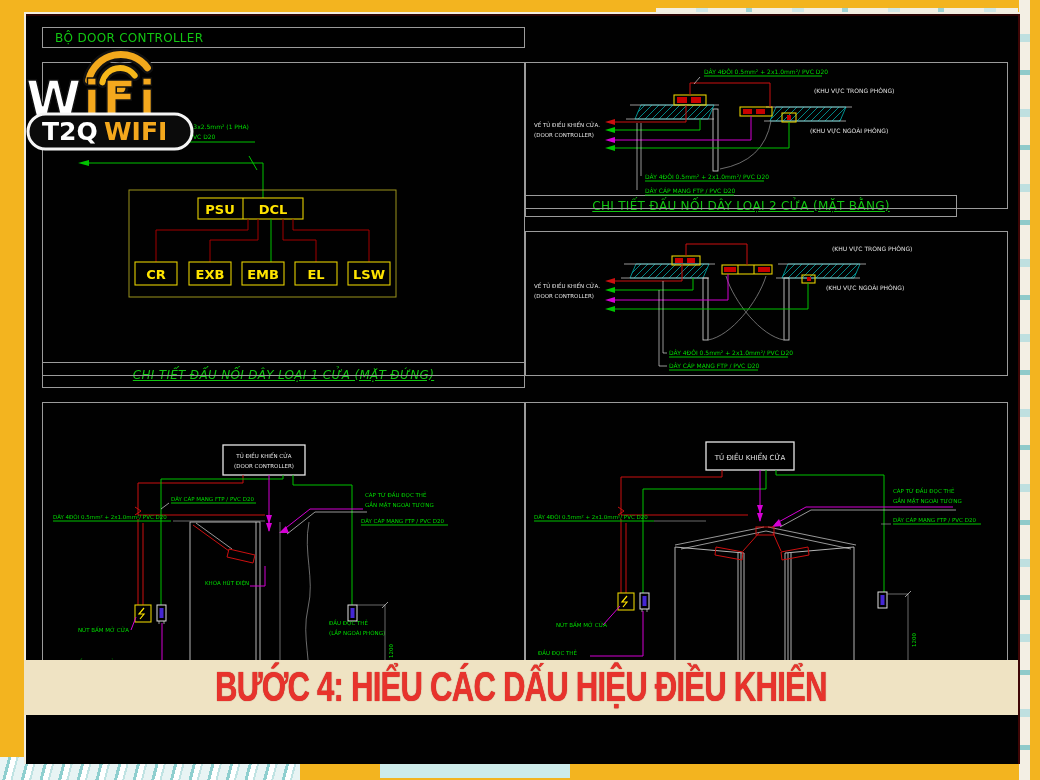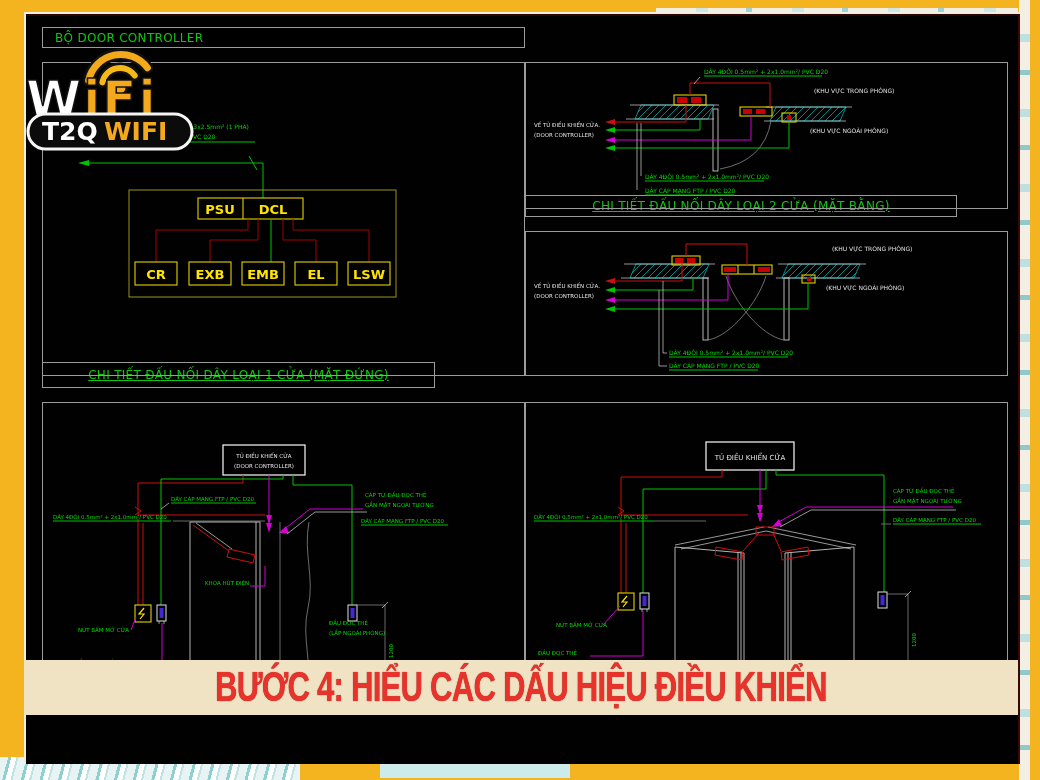--- a/index.html
+++ b/index.html
@@ -59,21 +59,21 @@
 <div class="canvas">
   <div class="redline-t"></div>
   <div class="redline-r"></div>
 
   <div class="titlebar leftalign" style="left:16px;top:13px;width:483px;height:21px;">
       <span>BỘ DOOR CONTROLLER</span>
     </div>
   <div class="titlebar u" style="left:499px;top:181px;width:432px;height:22px;">
       <span>CHI TIẾT ĐẤU NỐI DÂY LOẠI 2 CỬA (MẶT BẰNG)</span>
     </div>
-  <div class="titlebar u" style="left:16px;top:348px;width:393px;height:26px;">
+  <div class="titlebar u" style="left:16px;top:348px;width:483px;height:26px;font-style:italic;">
       <span>CHI TIẾT ĐẤU NỐI DÂY LOẠI 1 CỬA (MẶT ĐỨNG)</span>
     </div>
 
   <div class="panel" style="left:16px;top:34px;width:483px;height:314px;">
     <svg width="481" height="312" viewBox="0 0 481 312">
       <text x="112" y="66" class="t6 g">DÂY NGUỒN 3x2.5mm² (1 PHA)</text>
       <text x="112" y="76" class="t6 g">LUỒN ỐNG PVC D20</text>
       <line x1="112" y1="79" x2="212" y2="79" class="sg" stroke-width="0.5"></line>
       <g>
         <polyline points="46,100 220,100 220,135" class="sg"></polyline>

